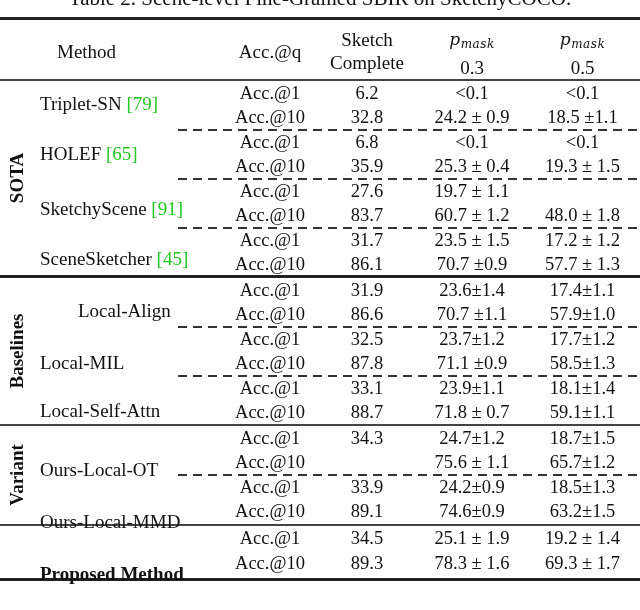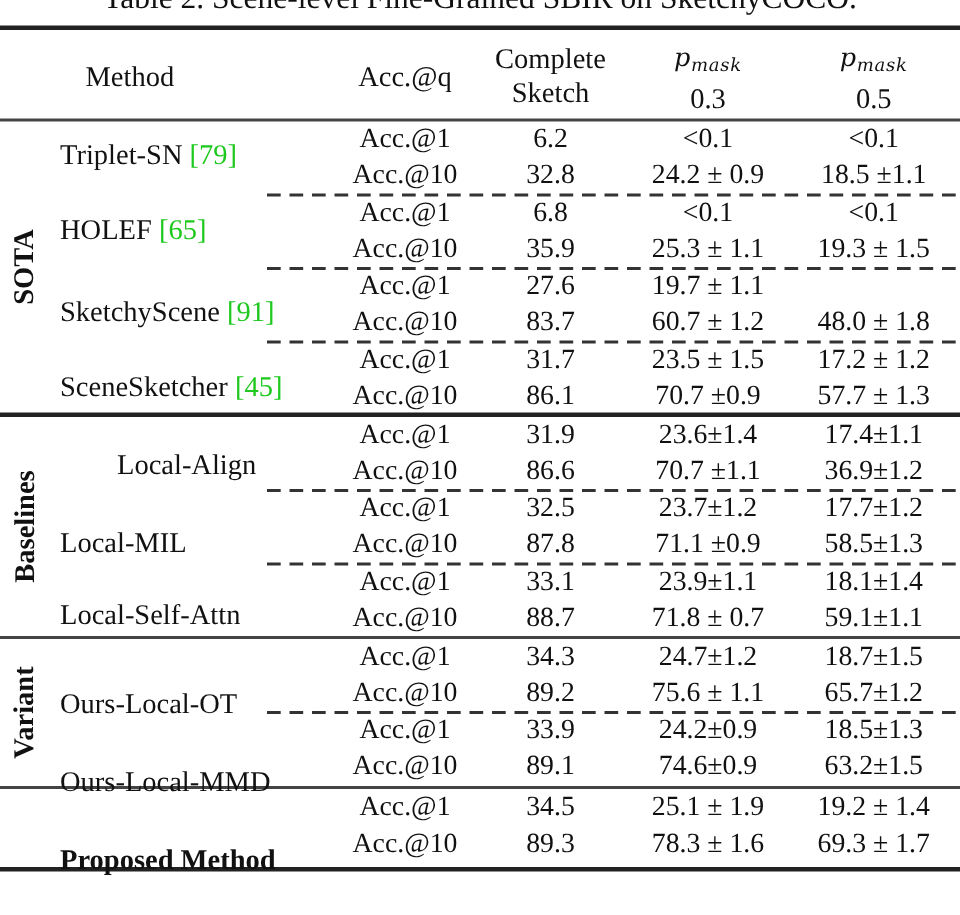--- a/index.html
+++ b/index.html
@@ -55,22 +55,22 @@
 <div class="dash" style="top:129px;"></div>
 <div class="dash" style="top:178px;"></div>
 <div class="dash" style="top:227px;"></div>
 <div class="dash" style="top:326px;"></div>
 <div class="dash" style="top:375px;"></div>
 <div class="dash" style="top:474px;"></div>
 
 <div class="hdr" style="left:57px;top:40px;text-align:left;">Method</div>
 <div class="hdr" style="left:220px;width:100px;top:40px;">Acc.@q</div>
 <div class="hdr" style="left:322px;width:90px;top:28px;">
+  <div>Sketch</div>
   <div>Complete</div>
-  <div>Sketch</div>
 </div>
 <div class="hdr" style="left:412px;width:120px;top:28px;">
   <div class="pm"><span>p</span><sub>mask</sub></div>
   <div>0.3</div>
 </div>
 <div class="hdr" style="left:530px;width:105px;top:28px;">
   <div class="pm"><span>p</span><sub>mask</sub></div>
   <div>0.5</div>
 </div>
 
@@ -112,21 +112,21 @@
 
   <div style="position:absolute;top:130px;left:0;width:640px;height:24px;">
     <div class="cell c-acc">Acc.@1</div>
     <div class="cell c-cs">6.8</div>
     <div class="cell c-p3">&lt;0.1</div>
     <div class="cell c-p5">&lt;0.1</div>
   </div>
   <div style="position:absolute;top:154px;left:0;width:640px;height:24px;">
     <div class="cell c-acc">Acc.@10</div>
     <div class="cell c-cs">35.9</div>
-    <div class="cell c-p3">25.3 ± 1.1</div>
+    <div class="cell c-p3">25.3 ± 0.4</div>
     <div class="cell c-p5">19.3 ± 1.5</div>
   </div>
 
   <div style="position:absolute;top:179px;left:0;width:640px;height:24px;">
     <div class="cell c-acc">Acc.@1</div>
     <div class="cell c-cs">27.6</div>
     <div class="cell c-p3">19.7 ± 1.1</div>
   </div>
   <div style="position:absolute;top:203px;left:0;width:640px;height:24px;">
     <div class="cell c-acc">Acc.@10</div>
@@ -151,21 +151,21 @@
   <div style="position:absolute;top:278px;left:0;width:640px;height:24px;">
     <div class="cell c-acc">Acc.@1</div>
     <div class="cell c-cs">31.9</div>
     <div class="cell c-p3">23.6±1.4</div>
     <div class="cell c-p5">17.4±1.1</div>
   </div>
   <div style="position:absolute;top:302px;left:0;width:640px;height:24px;">
     <div class="cell c-acc">Acc.@10</div>
     <div class="cell c-cs">86.6</div>
     <div class="cell c-p3">70.7 ±1.1</div>
-    <div class="cell c-p5">36.9±1.2</div>
+    <div class="cell c-p5">57.9±1.0</div>
   </div>
 
   <div style="position:absolute;top:327px;left:0;width:640px;height:24px;">
     <div class="cell c-acc">Acc.@1</div>
     <div class="cell c-cs">32.5</div>
     <div class="cell c-p3">23.7±1.2</div>
     <div class="cell c-p5">17.7±1.2</div>
   </div>
   <div style="position:absolute;top:351px;left:0;width:640px;height:24px;">
     <div class="cell c-acc">Acc.@10</div>
@@ -188,21 +188,20 @@
   </div>
 
   <div style="position:absolute;top:426px;left:0;width:640px;height:24px;">
     <div class="cell c-acc">Acc.@1</div>
     <div class="cell c-cs">34.3</div>
     <div class="cell c-p3">24.7±1.2</div>
     <div class="cell c-p5">18.7±1.5</div>
   </div>
   <div style="position:absolute;top:450px;left:0;width:640px;height:24px;">
     <div class="cell c-acc">Acc.@10</div>
-    <div class="cell c-cs">89.2</div>
     <div class="cell c-p3">75.6 ± 1.1</div>
     <div class="cell c-p5">65.7±1.2</div>
   </div>
 
   <div style="position:absolute;top:475px;left:0;width:640px;height:24px;">
     <div class="cell c-acc">Acc.@1</div>
     <div class="cell c-cs">33.9</div>
     <div class="cell c-p3">24.2±0.9</div>
     <div class="cell c-p5">18.5±1.3</div>
   </div>

